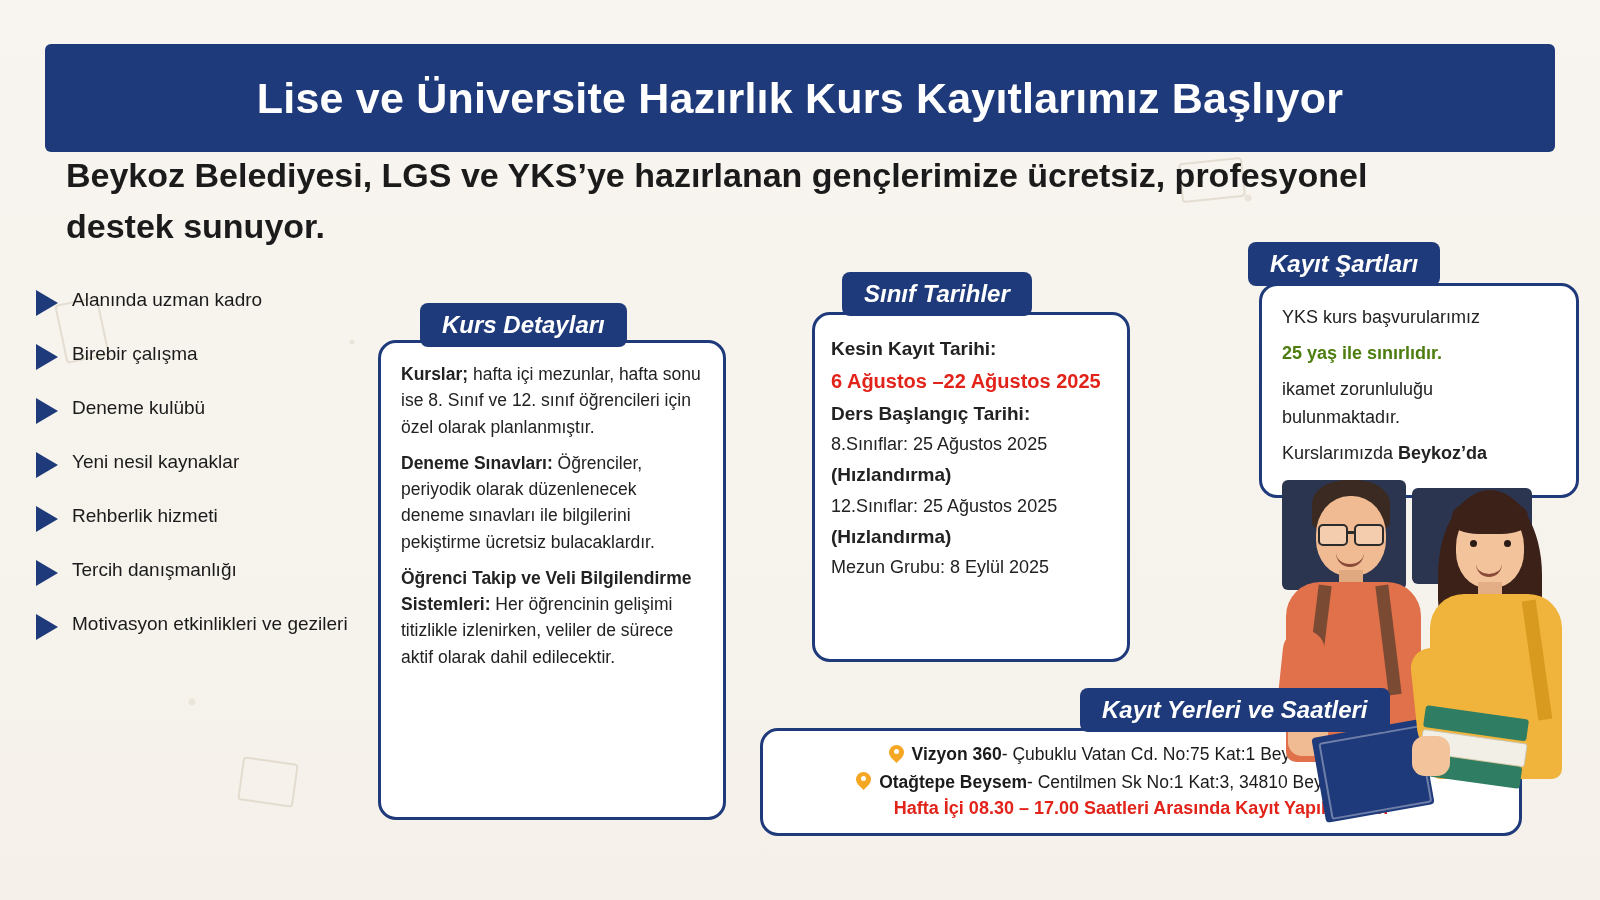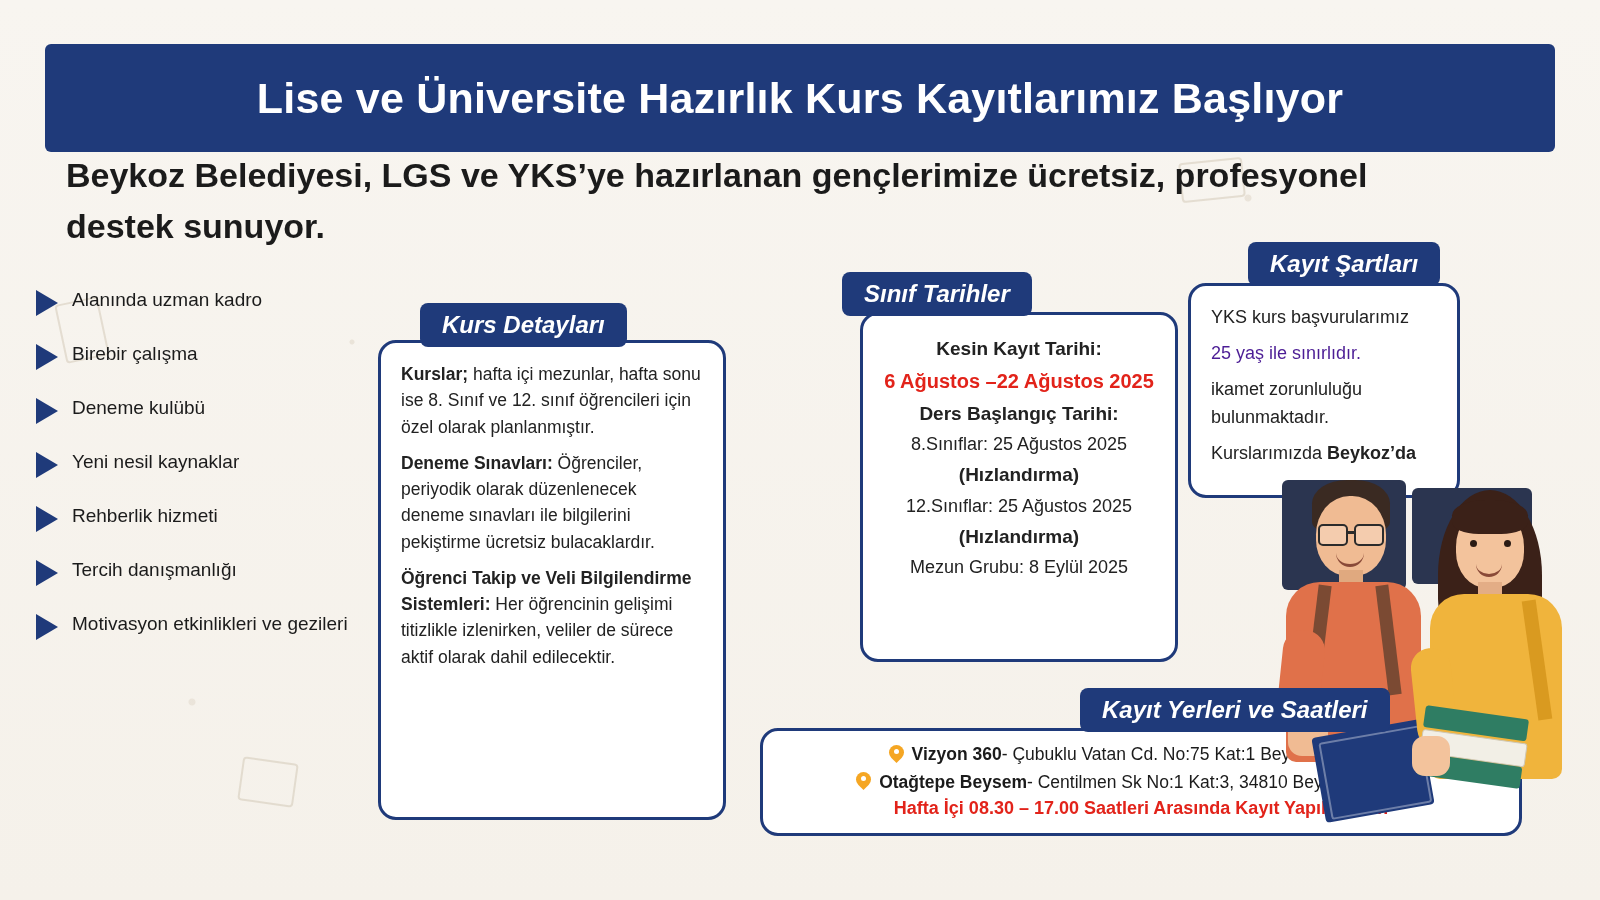--- a/index.html
+++ b/index.html
@@ -139,35 +139,33 @@
     line-height: 1.5;
     color: #222;
   }
   b { font-weight: bold; }
 
   
   #tarih-pill { left: 842px; top: 272px; }
   #tarih-card {
     left: 812px; top: 312px; width: 318px; height: 350px;
     padding: 20px 16px 10px 16px;
-    text-align: center;
-    margin-left: 48px;
   }
   #tarih-card .line { font-size: 18px; line-height: 1.45; color: #222; margin-bottom: 4px; }
   #tarih-card .hd { font-weight: bold; font-size: 19px; }
   #tarih-card .red { color: #e2231a; font-weight: bold; font-size: 20px; }
 
   
   #sart-pill { left: 1248px; top: 242px; }
   #sart-card {
-    left: 1188px; top: 283px; width: 272px; height: 215px;
+    left: 1259px; top: 283px; width: 320px; height: 215px;
     padding: 18px 20px;
   }
   #sart-card p { margin: 0 0 8px 0; font-size: 18px; line-height: 1.55; color: #222; }
-  #sart-card .red { color: #4c1d95; font-weight: normal; }
+  #sart-card .red { color: #4d7c0f; font-weight: bold; }
 
   
   #yer-pill { left: 1080px; top: 688px; }
   #yer-card {
     left: 760px; top: 728px; width: 762px; height: 108px;
     padding: 12px 18px;
   }
   .addr {
     display: flex;
     align-items: center;

